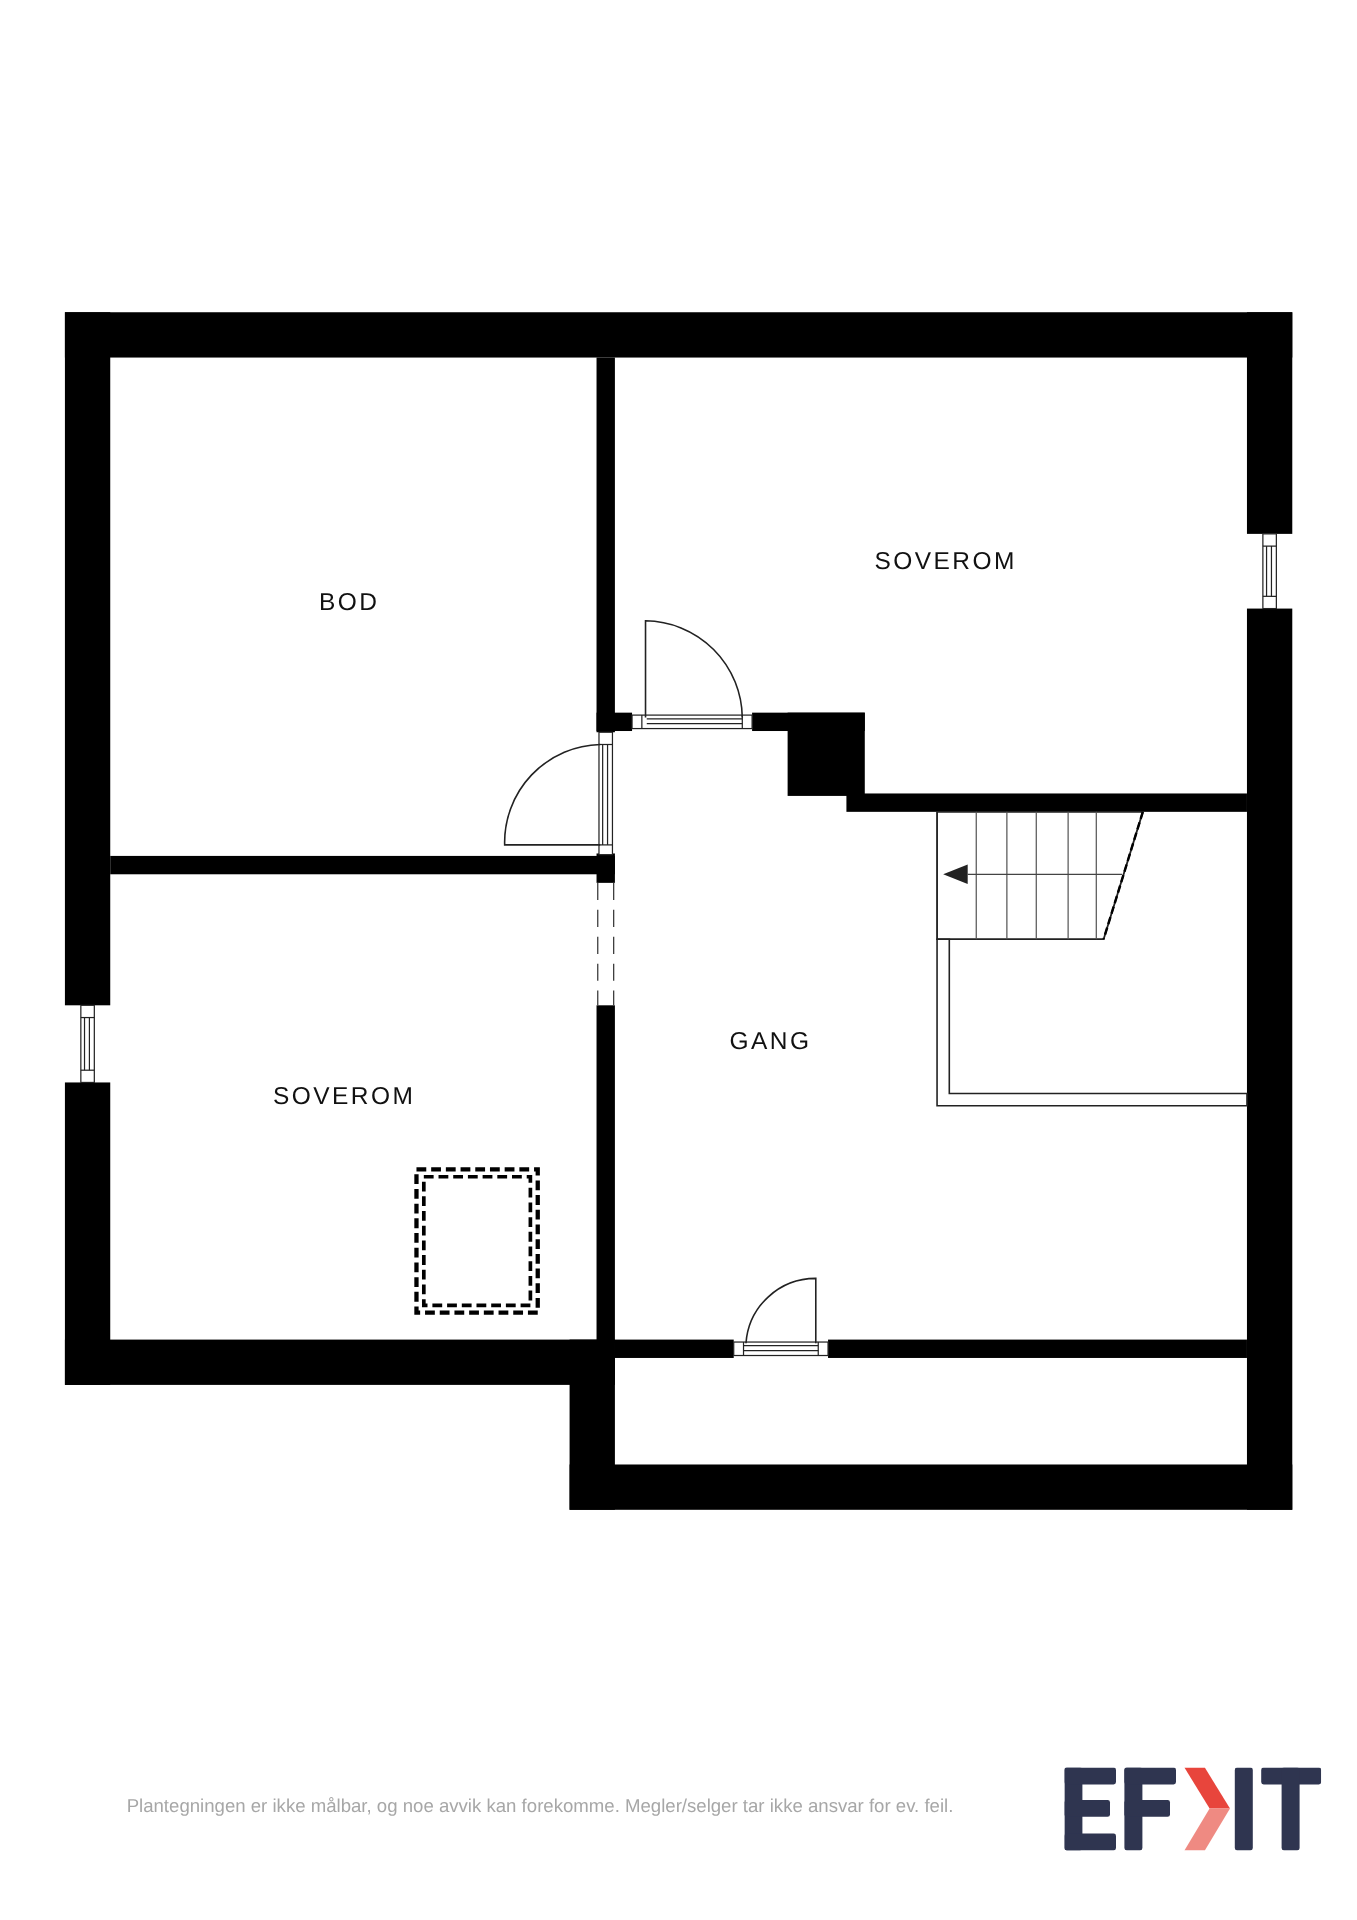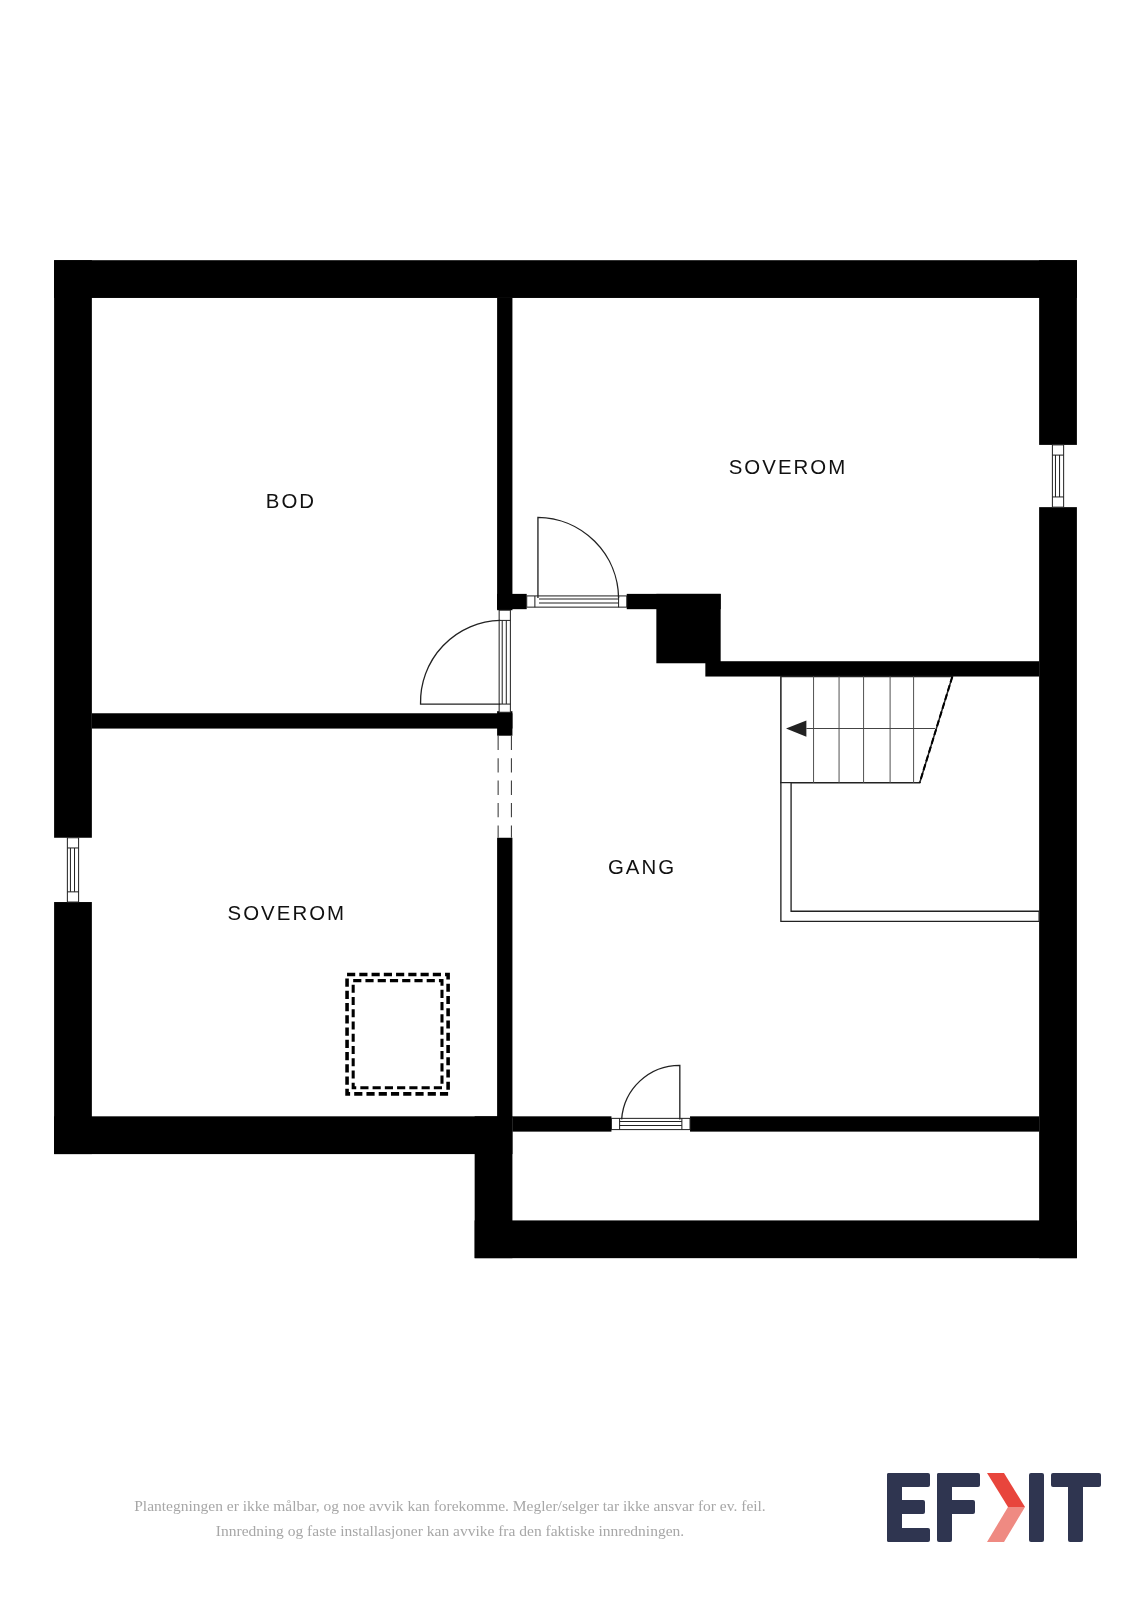--- a/index.html
+++ b/index.html
@@ -1,21 +1,21 @@
 <!DOCTYPE html>
 <html><head>
 <meta charset="utf-8">
 <style>
   html, body { margin: 0; padding: 0; background: #ffffff; }
   body { width: 1131px; height: 1600px; position: relative; overflow: hidden; font-family: "DejaVu Sans", sans-serif; }
   #plan { position: absolute; left: 0; top: 0; width: 1131px; height: 1600px; }
   .room-label { font-family: "Liberation Sans", sans-serif; font-size: 20px; letter-spacing: 2px; fill: #111111; }
   .wall { fill: #000000; }
   .thin { fill: none; stroke: #222222; stroke-width: 1.3; }
-  .disclaimer { position: absolute; left: 30px; width: 840px; text-align: center; font-family: Liberation Serif, serif; font-size: 15.5px; color: #a7a7a7; line-height: 25px; top: 1493px; }
+  .disclaimer { position: absolute; left: 30px; width: 840px; text-align: center; font-family: Liberation Sans, sans-serif; font-size: 15.5px; color: #a7a7a7; line-height: 25px; top: 1493px; }
   .disclaimer div { white-space: nowrap; }
   #logo { position: absolute; left: 887px; top: 1473px; width: 214px; height: 69px; }
 </style>
 </head>
 <body>
 
 <svg id="plan" viewBox="0 0 1108 1568" preserveAspectRatio="none" xmlns="http://www.w3.org/2000/svg">
 
   <g>
 
@@ -124,21 +124,20 @@
   </g>
 
   <text class="room-label" x="285" y="498" text-anchor="middle">BOD</text>
   <text class="room-label" x="772" y="465" text-anchor="middle">SOVEROM</text>
   <text class="room-label" x="281" y="902" text-anchor="middle">SOVEROM</text>
   <text class="room-label" x="629" y="857" text-anchor="middle">GANG</text>
 </svg>
 
 <div class="disclaimer">
   <div>Plantegningen er ikke målbar, og noe avvik kan forekomme. Megler/selger tar ikke ansvar for ev. feil.</div>
-  <div>Innredning og faste installasjoner kan avvike fra den faktiske innredningen.</div>
 </div>
 
 <svg id="logo" viewBox="0 0 214 69" xmlns="http://www.w3.org/2000/svg">
 
   <g fill="#2f3550">
     <rect x="0" y="0" width="15" height="69" rx="2"></rect>
     <rect x="0" y="0" width="43" height="14" rx="2"></rect>
     <rect x="0" y="27" width="38" height="14" rx="2"></rect>
     <rect x="0" y="55" width="43" height="14" rx="2"></rect>
   </g>

